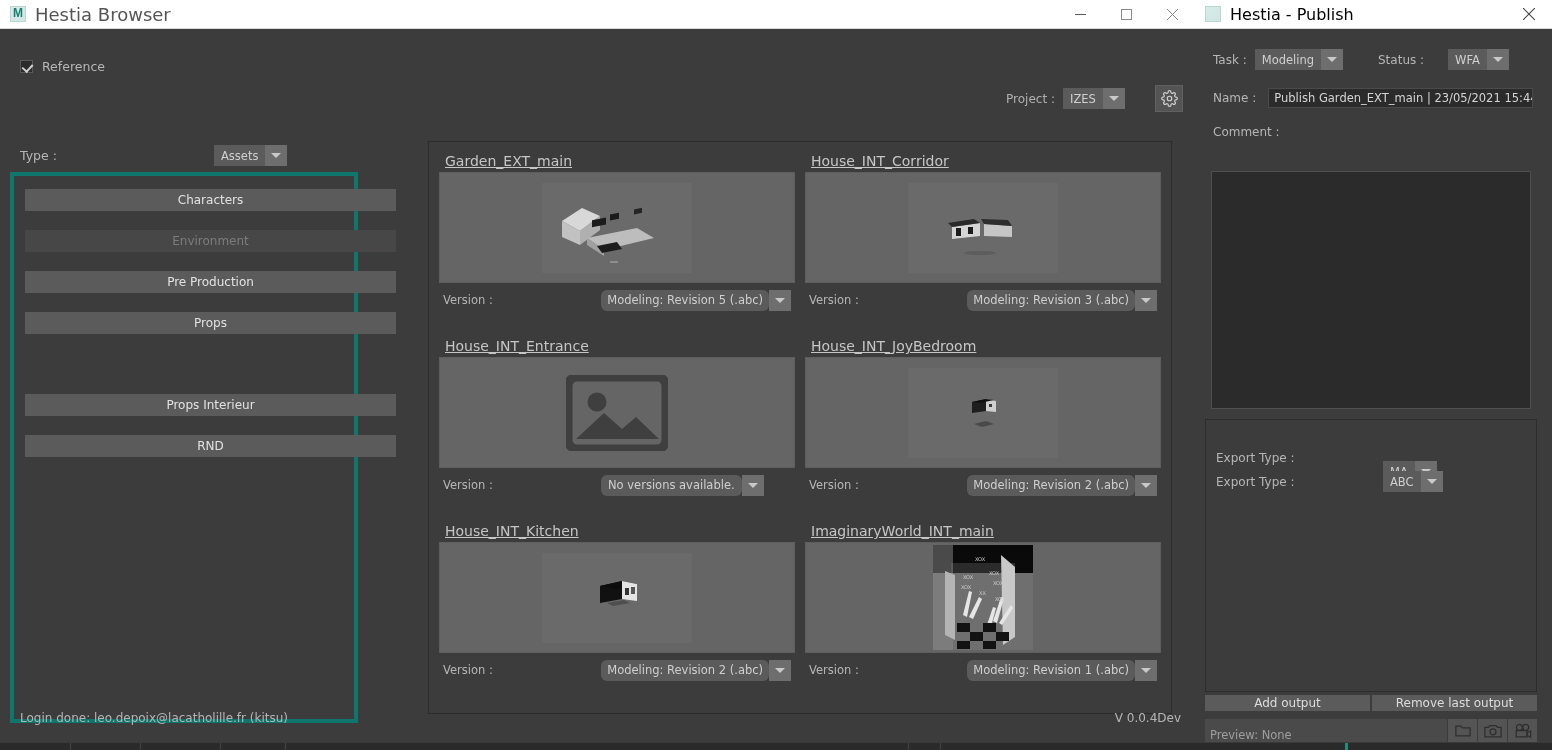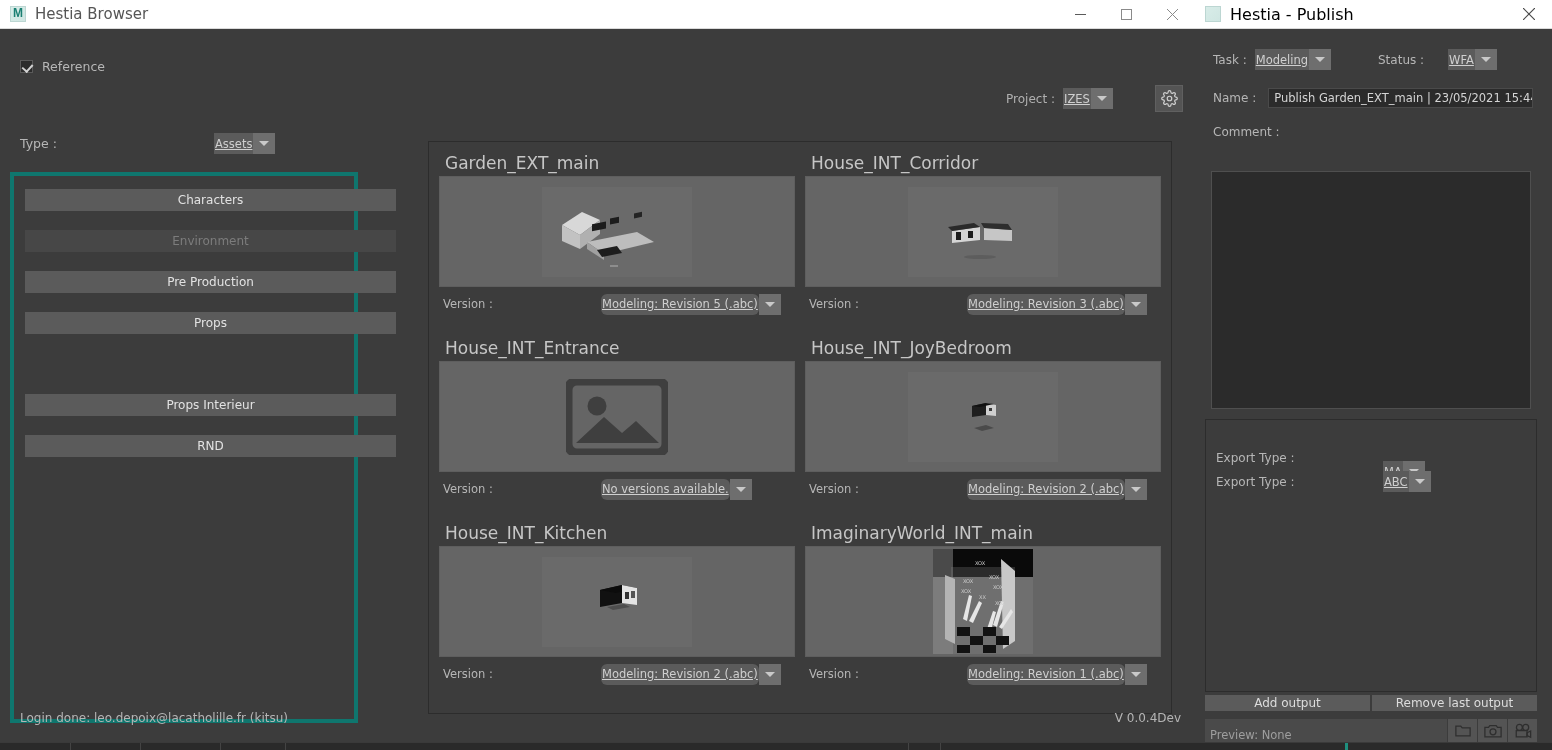--- a/index.html
+++ b/index.html
@@ -24,21 +24,21 @@
     width: 16px; height: 16px; margin-left: 10px; margin-right: 9px;
     background: linear-gradient(135deg,#d8ece8 0%, #cfe6e2 100%);
     position: relative; border: 1px solid #bcd6d2; flex: none;
   }
   .titlebar .app-icon::after {
     content: "M"; position: absolute; left: 0; right: 0; top: -1px;
     font-size: 12px; font-weight: bold; color: #1a7f72; text-align: center;
     font-family: "Liberation Sans", sans-serif;
   }
   .titlebar .title {
-    font-size: 15px; color: #555555; font-family: "DejaVu Sans", sans-serif;
+    font-size: 18px; color: #555555; font-family: "DejaVu Sans", sans-serif;
   }
   .win-controls { margin-left: auto; display: flex; height: 29px; }
   .win-btn {
     width: 46px; height: 29px; display: flex; align-items: center; justify-content: center;
     color: #5a5a5a;
   }
   .win-btn svg { display: block; }
 
   .browser-body { position: relative; height: 713px; background: #3c3c3c; }
 
@@ -59,33 +59,33 @@
   .project-label { font-size: 12px; color: #b0b0b0; margin-right: 8px; }
   .gear-btn {
     width: 28px; height: 27px; margin-left: 10px; background: #545454;
     border: 1px solid #606060; display: flex; align-items: center; justify-content: center;
   }
 
   
   .combo { display: flex; height: 21px; }
   .combo .cval {
     background: #5b5b5b; color: #cfcfcf; font-size: 11.5px;
-    display: flex; align-items: center; padding: 0 1px; white-space: nowrap; overflow: hidden; text-decoration: underline;
+    display: flex; align-items: center; padding: 0 7px; white-space: nowrap; overflow: hidden;
   }
   .combo .carrow {
     width: 22px; background: #6e6e6e; display: flex; align-items: center; justify-content: center;
   }
   .combo .carrow i {
     display: block; width: 0; height: 0;
     border-left: 5px solid transparent; border-right: 5px solid transparent;
     border-top: 5px solid #c9c9c9;
   }
 
   
-  .type-row { position: absolute; left: 20px; top: 104px; width: 377px; display: flex; align-items: center; }
+  .type-row { position: absolute; left: 20px; top: 116px; width: 377px; display: flex; align-items: center; }
   .type-label { font-size: 12.5px; color: #b6b6b6; }
   .type-row .combo { margin-left: auto; width: 183px; }
 
   
   .cat-panel {
     position: absolute; left: 10px; top: 143px; width: 348px; height: 551px;
     background: #3c3c3c; border: 4px solid #0f766e;
   }
   .cat-btn {
     position: absolute; left: 11px; width: 371px; height: 22px;
@@ -103,21 +103,21 @@
     position: absolute; left: 428px; top: 112px; width: 744px; height: 573px;
     background: #3c3c3c; border: 1px solid #2c2c2c;
   }
   .grid-inner {
     position: absolute; left: 10px; top: 8px; right: 10px; bottom: 8px;
     display: grid; grid-template-columns: 1fr 1fr; grid-template-rows: 1fr 1fr 1fr;
     gap: 0px 10px;
   }
   .card { position: relative; padding: 0; }
   .card-title {
-    font-size: 17px; color: #c6c6c6; padding: 3px 0 3px 6px;
+    font-size: 14px; color: #c6c6c6; padding: 3px 0 3px 6px; text-decoration: underline;
   }
   .card-thumb {
     height: 111px; background: #656565; border: 1px solid #5e5e5e;
     display: flex; align-items: center; justify-content: center; overflow: hidden;
     position: relative;
   }
   .card-ver {
     display: flex; align-items: center; height: 34px; padding: 0 4px;
   }
   .card-ver .vlabel { font-size: 11.5px; color: #b6b6b6; }

